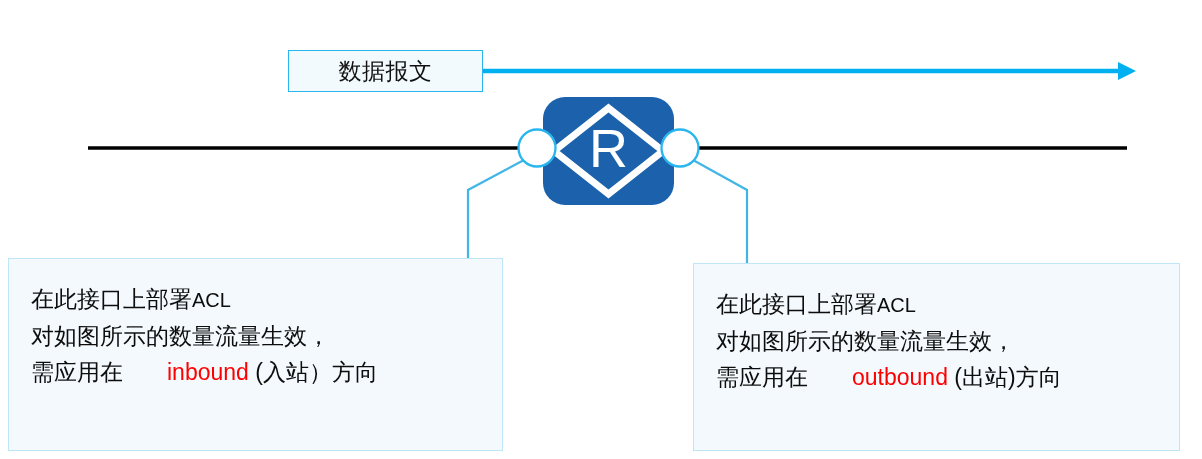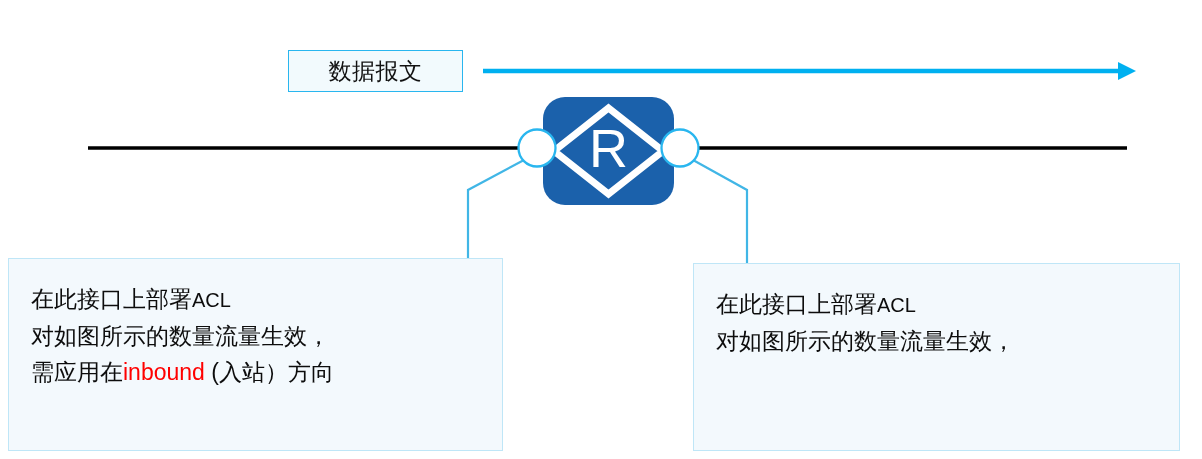--- a/index.html
+++ b/index.html
@@ -25,21 +25,21 @@
     top: 0;
     width: 1202px;
     height: 459px;
   }
 
   
   .packet-label {
     position: absolute;
     left: 288px;
     top: 50px;
-    width: 175px;
+    width: 195px;
     height: 42px;
     box-sizing: border-box;
     background: #f2fafd;
     border: 1.6px solid #29b6ef;
     display: flex;
     align-items: center;
     justify-content: center;
   }
   .packet-label span {
     font-size: 23px;
@@ -72,20 +72,21 @@
     font-size: 23px;
     color: #0d0d0d;
     line-height: 36px;
     white-space: nowrap;
   }
   .callout .line .small {
     font-size: 20px;
   }
   .kw {
     color: #ff0000;
+    margin-left: 44px;
   }
 </style>
 </head>
 <body>
 
 <div id="stage">
 
   <svg id="art" viewBox="0 0 1202 459" width="1202" height="459">
 
     <g>
@@ -132,15 +133,18 @@
     </div>
   </div>
 
   <div class="callout right">
     <div class="line">
       <span>在此接口上部署</span><span class="small">ACL</span>
     </div>
     <div class="line">
       <span>对如图所示的数量流量生效，</span>
     </div>
+    <div class="line">
+      <span>需应用在</span><span class="kw">outbound</span><span> (出站)方向</span>
+    </div>
   </div>
 
 </div>
 
 </body></html>

